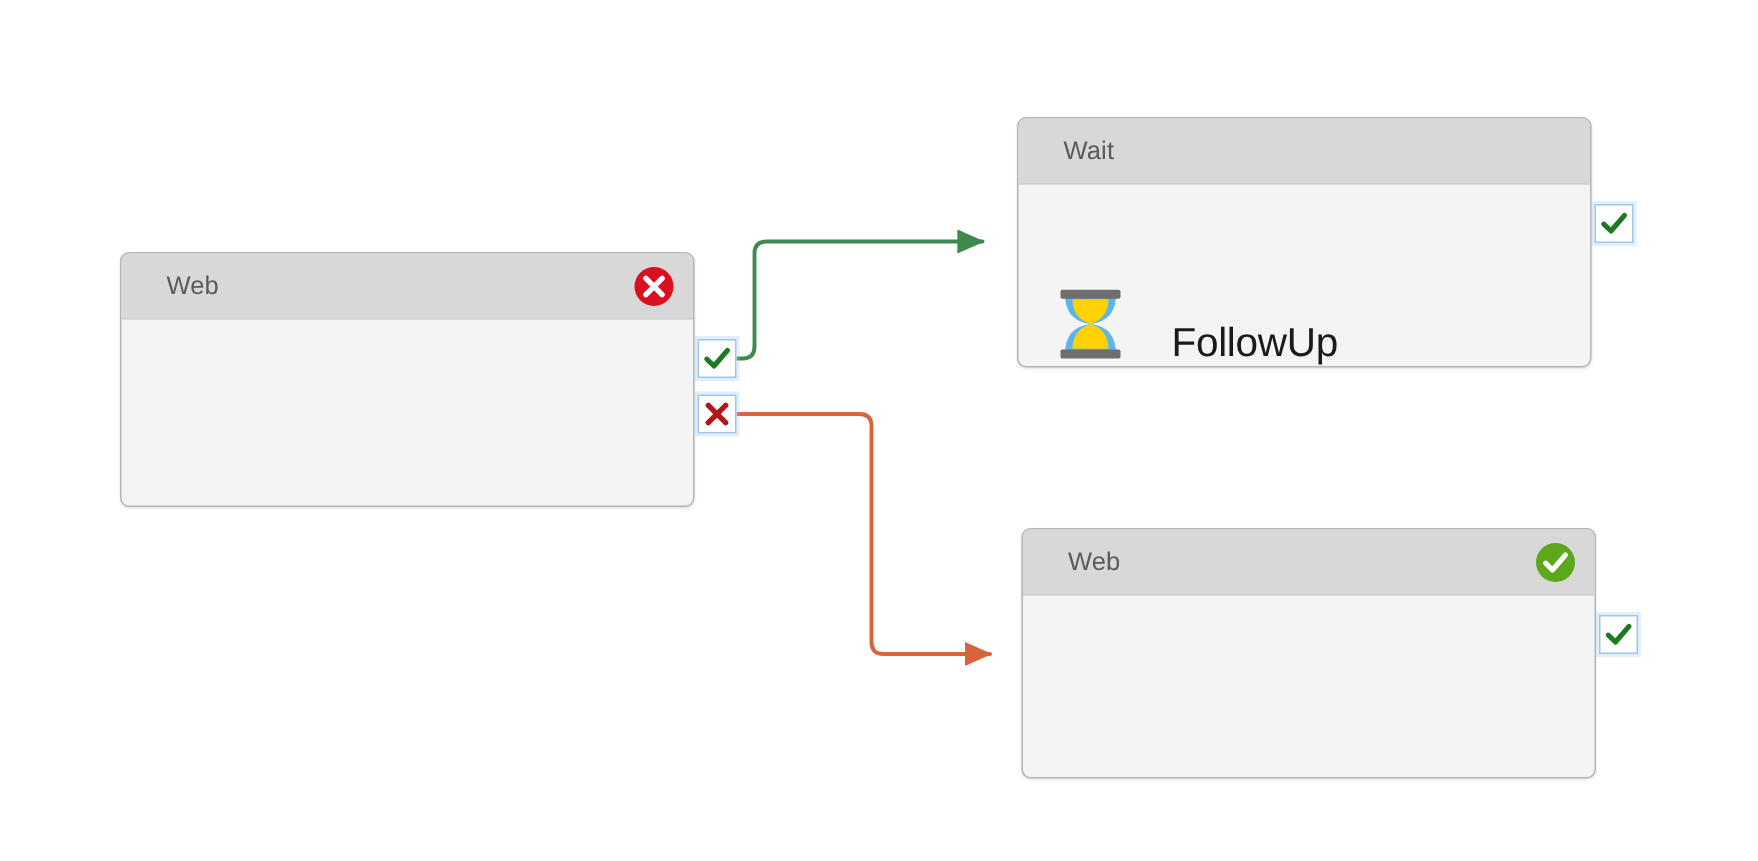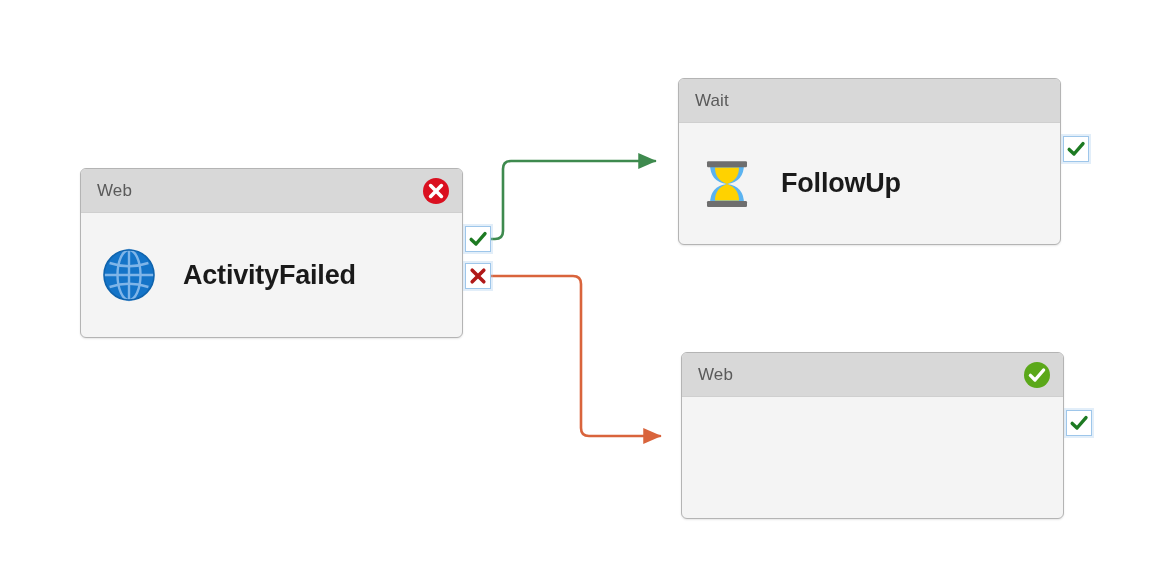--- a/index.html
+++ b/index.html
@@ -50,36 +50,36 @@
     display: flex;
     align-items: center;
     box-sizing: border-box;
   }
   .node-header-title {
     font-size: 17px;
     color: #5a5a5a;
     padding-left: 16px;
     letter-spacing: 0.1px;
     white-space: nowrap;
+    margin-left: 14px;
   }
   .node-status {
     position: absolute;
     right: 12px;
     top: 50%;
     transform: translateY(-50%);
     width: 28px;
     height: 28px;
   }
   .node-body {
     display: flex;
-    align-items: center;
+    align-items: flex-end;
     height: calc(100% - 44px);
     box-sizing: border-box;
     padding-left: 20px;
-    font-weight: bold;
   }
   .node-icon {
     width: 56px;
     height: 56px;
     flex: 0 0 56px;
   }
   .node-label {
     font-size: 27px;
     color: #1a1a1a;
     margin-left: 26px;
@@ -124,36 +124,20 @@
 
   <div class="node" style="left:80px; top:168px; width:383px; height:170px;">
     <div class="node-header">
       <span class="node-header-title">Web</span>
       <span class="node-status">
         <svg viewBox="0 0 28 28" width="28" height="28">
           <circle cx="14" cy="14" r="13" fill="#da1020"></circle>
           <path d="M 8.6 8.6 L 19.4 19.4 M 19.4 8.6 L 8.6 19.4" stroke="#ffffff" stroke-width="3.6" stroke-linecap="round"></path>
         </svg>
       </span>
-    </div>
-    <div class="node-body">
-      <span class="node-icon">
-        <svg viewBox="0 0 56 56" width="56" height="56">
-          <circle cx="28" cy="28" r="25" fill="#1474c8"></circle>
-          <g fill="none" stroke="#7fb5e8" stroke-width="2.4">
-            <ellipse cx="28" cy="28" rx="11.5" ry="25"></ellipse>
-            <line x1="3" y1="28" x2="53" y2="28"></line>
-            <path d="M 8.6 16 Q 28 22.5 47.4 16"></path>
-            <path d="M 8.6 40 Q 28 33.5 47.4 40"></path>
-            <line x1="28" y1="3" x2="28" y2="53"></line>
-          </g>
-          <circle cx="28" cy="28" r="25" fill="none" stroke="#0f63ad" stroke-width="1.6"></circle>
-        </svg>
-      </span>
-      <span class="node-label">ActivityFailed</span>
     </div>
   </div>
 
   <div class="port" style="left:465px; top:226px;">
     <svg viewBox="0 0 20 20" width="20" height="20">
       <path d="M 3.2 10.4 L 8 15 L 17 4.6" fill="none" stroke="#1d7a22" stroke-width="3.4" stroke-linecap="round" stroke-linejoin="round"></path>
     </svg>
   </div>
   <div class="port" style="left:465px; top:263px;">
     <svg viewBox="0 0 20 20" width="20" height="20">

